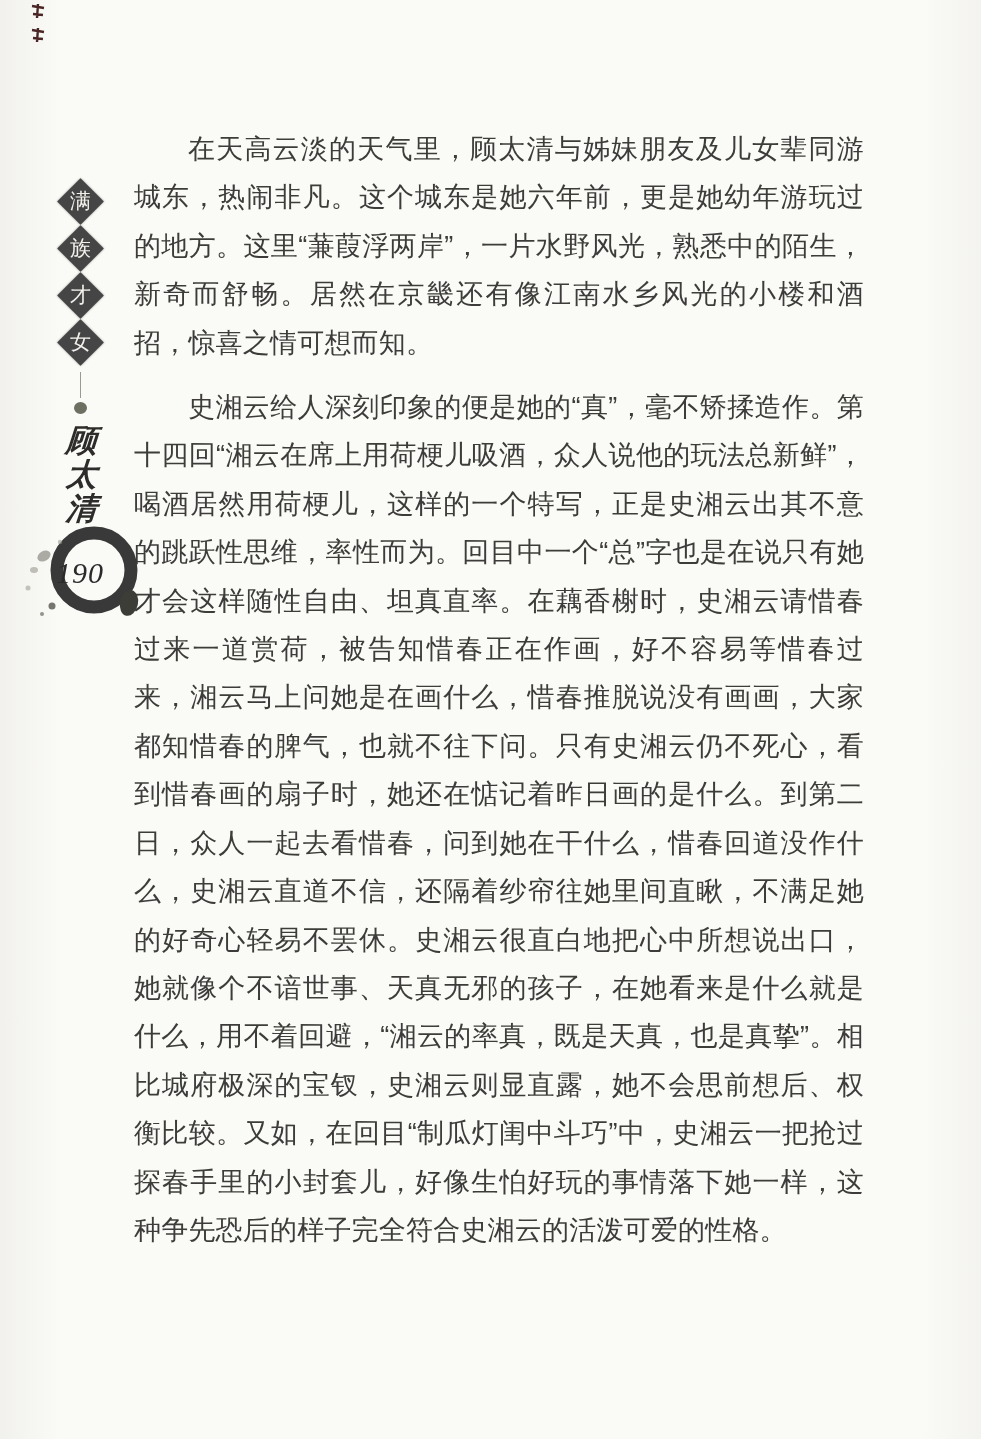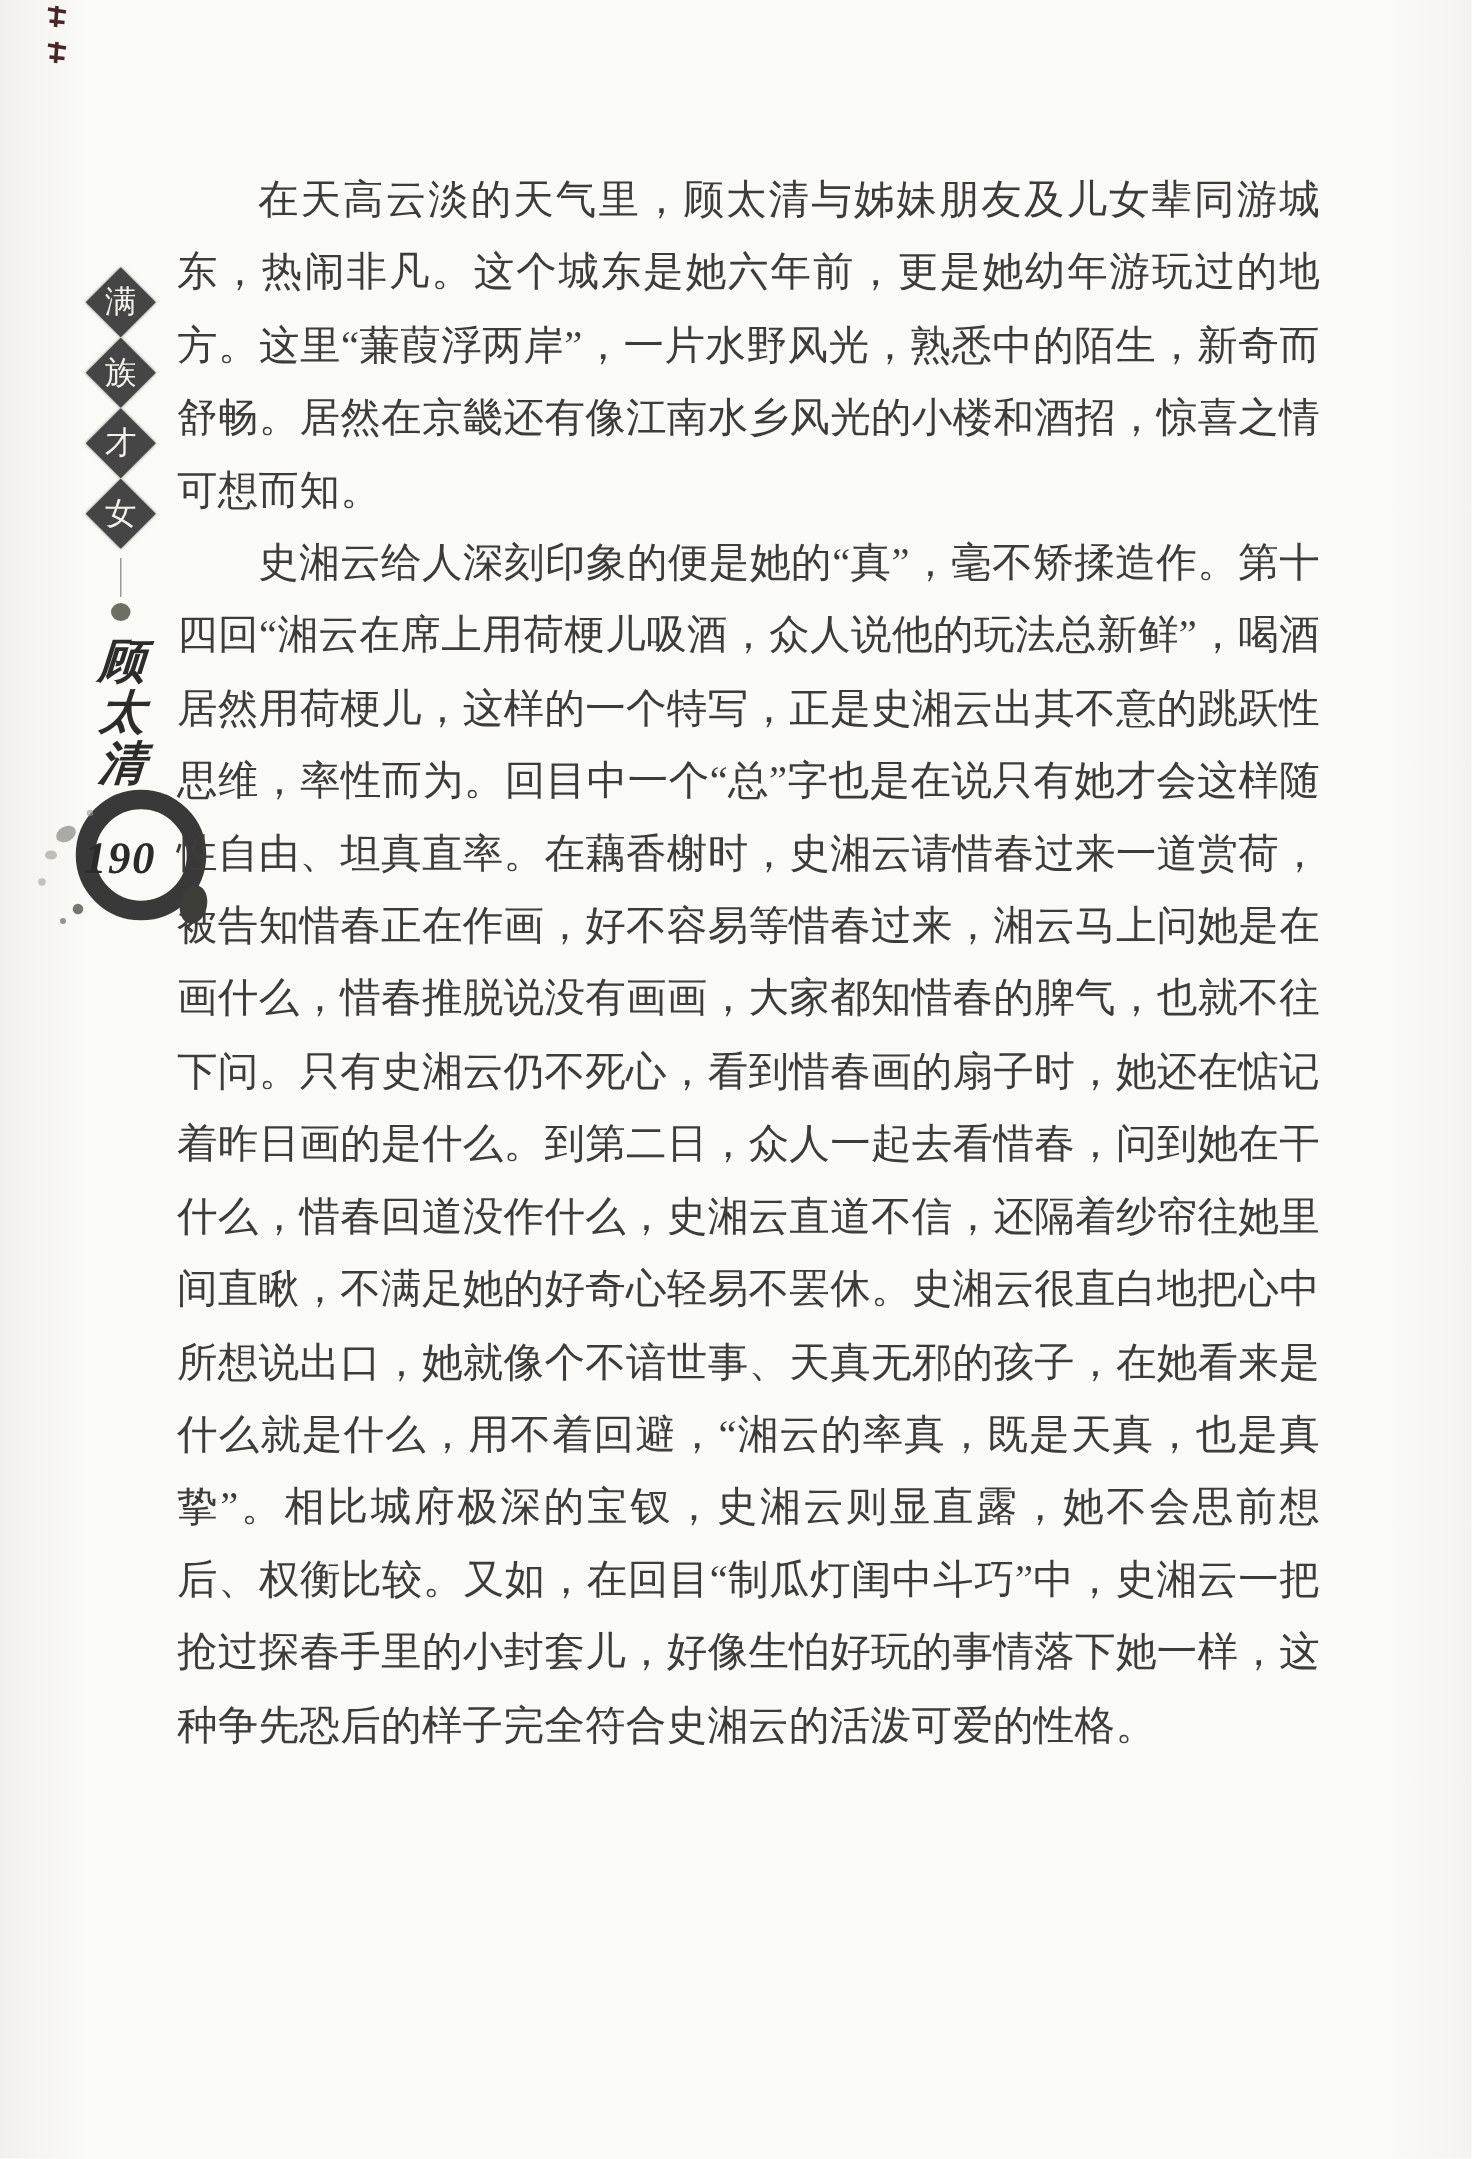--- a/index.html
+++ b/index.html
@@ -106,41 +106,41 @@
     height: 120px;
   }
   .page-badge .page-num {
     position: absolute;
     left: 32px;
     top: 38px;
     width: 64px;
     text-align: center;
     font-size: 30px;
     font-style: italic;
-    font-weight: bold;
+    font-weight: normal;
     color: #2b2b2b;
     letter-spacing: 1px;
   }
 
   
   .main-text {
     position: absolute;
     left: 118px;
     top: 109px;
     width: 762px;
     color: #3d3c3a;
   }
   .main-text p {
-    margin: 0;
+    margin: 16px;
     font-size: 27px;
     line-height: 48.4px;
     text-align: justify;
     text-indent: 2em;
     letter-spacing: 0.2px;
-    font-family: Liberation Serif, serif;
+    font-family: Liberation Sans, sans-serif;
   }
 </style>
 </head>
 <body>
 
 <div class="scan-vignette"></div>
 
 <div class="sidebar">
 
   <svg class="edge-marks" viewBox="0 0 40 60">

